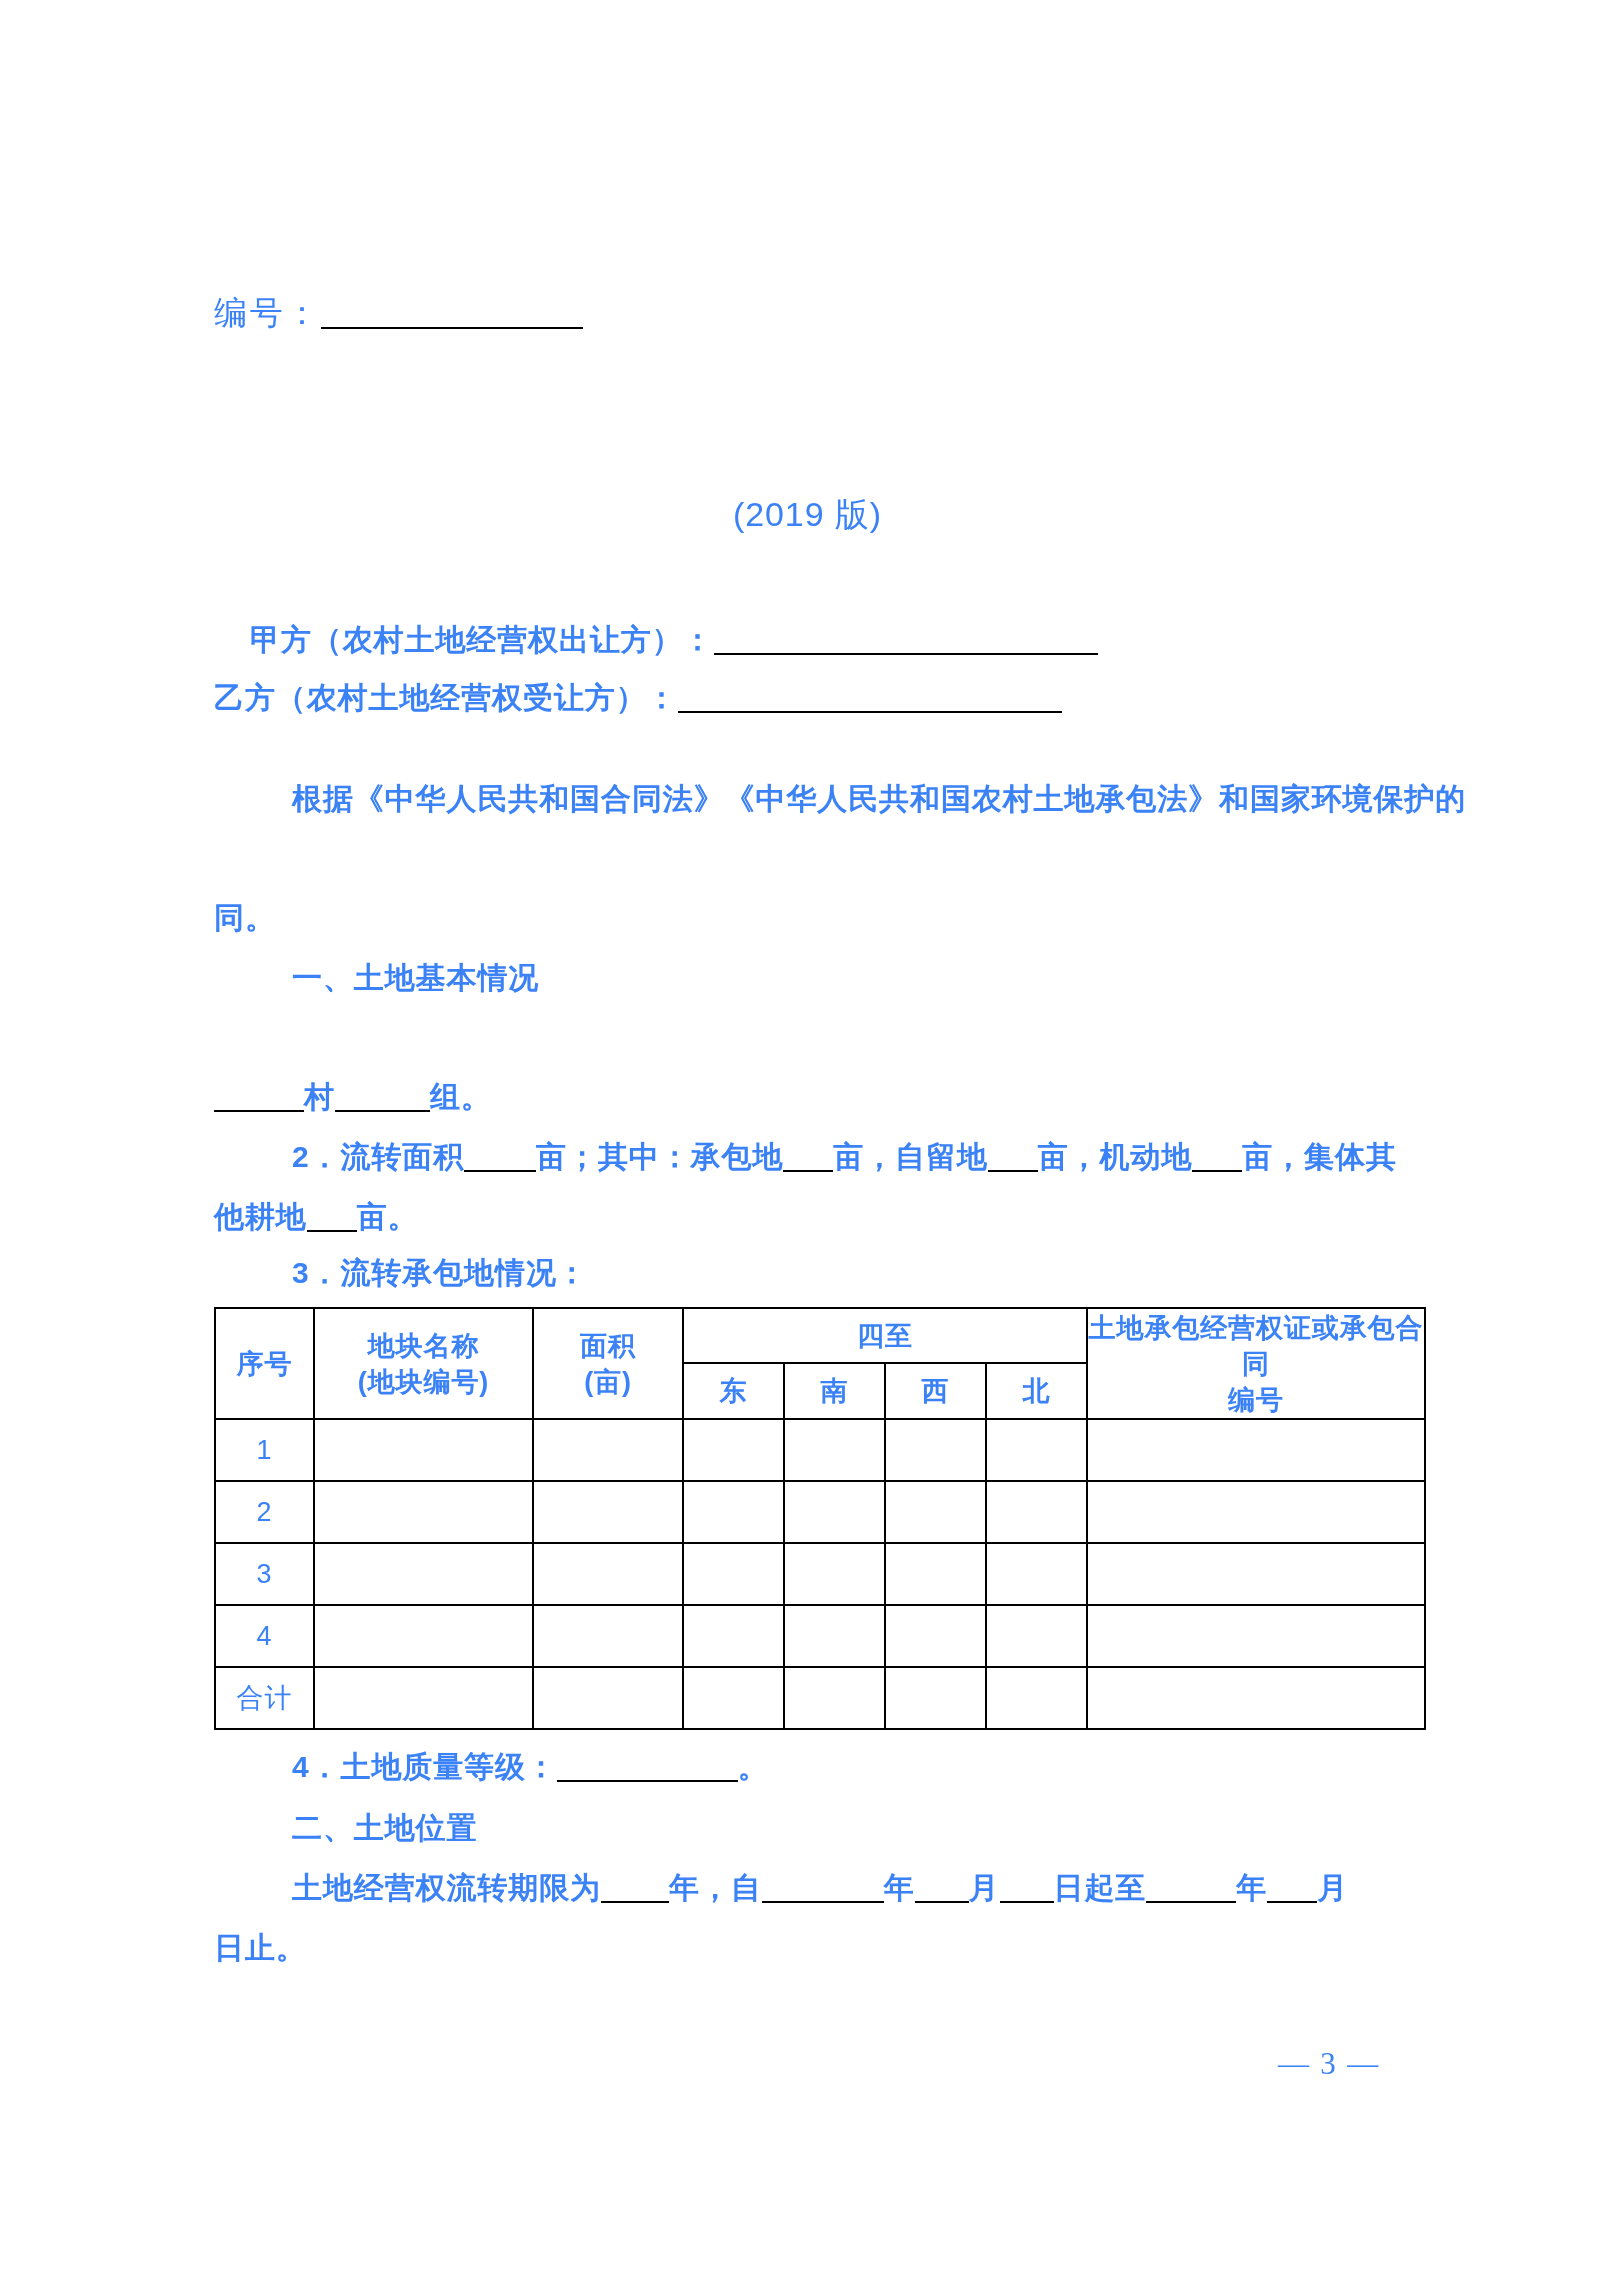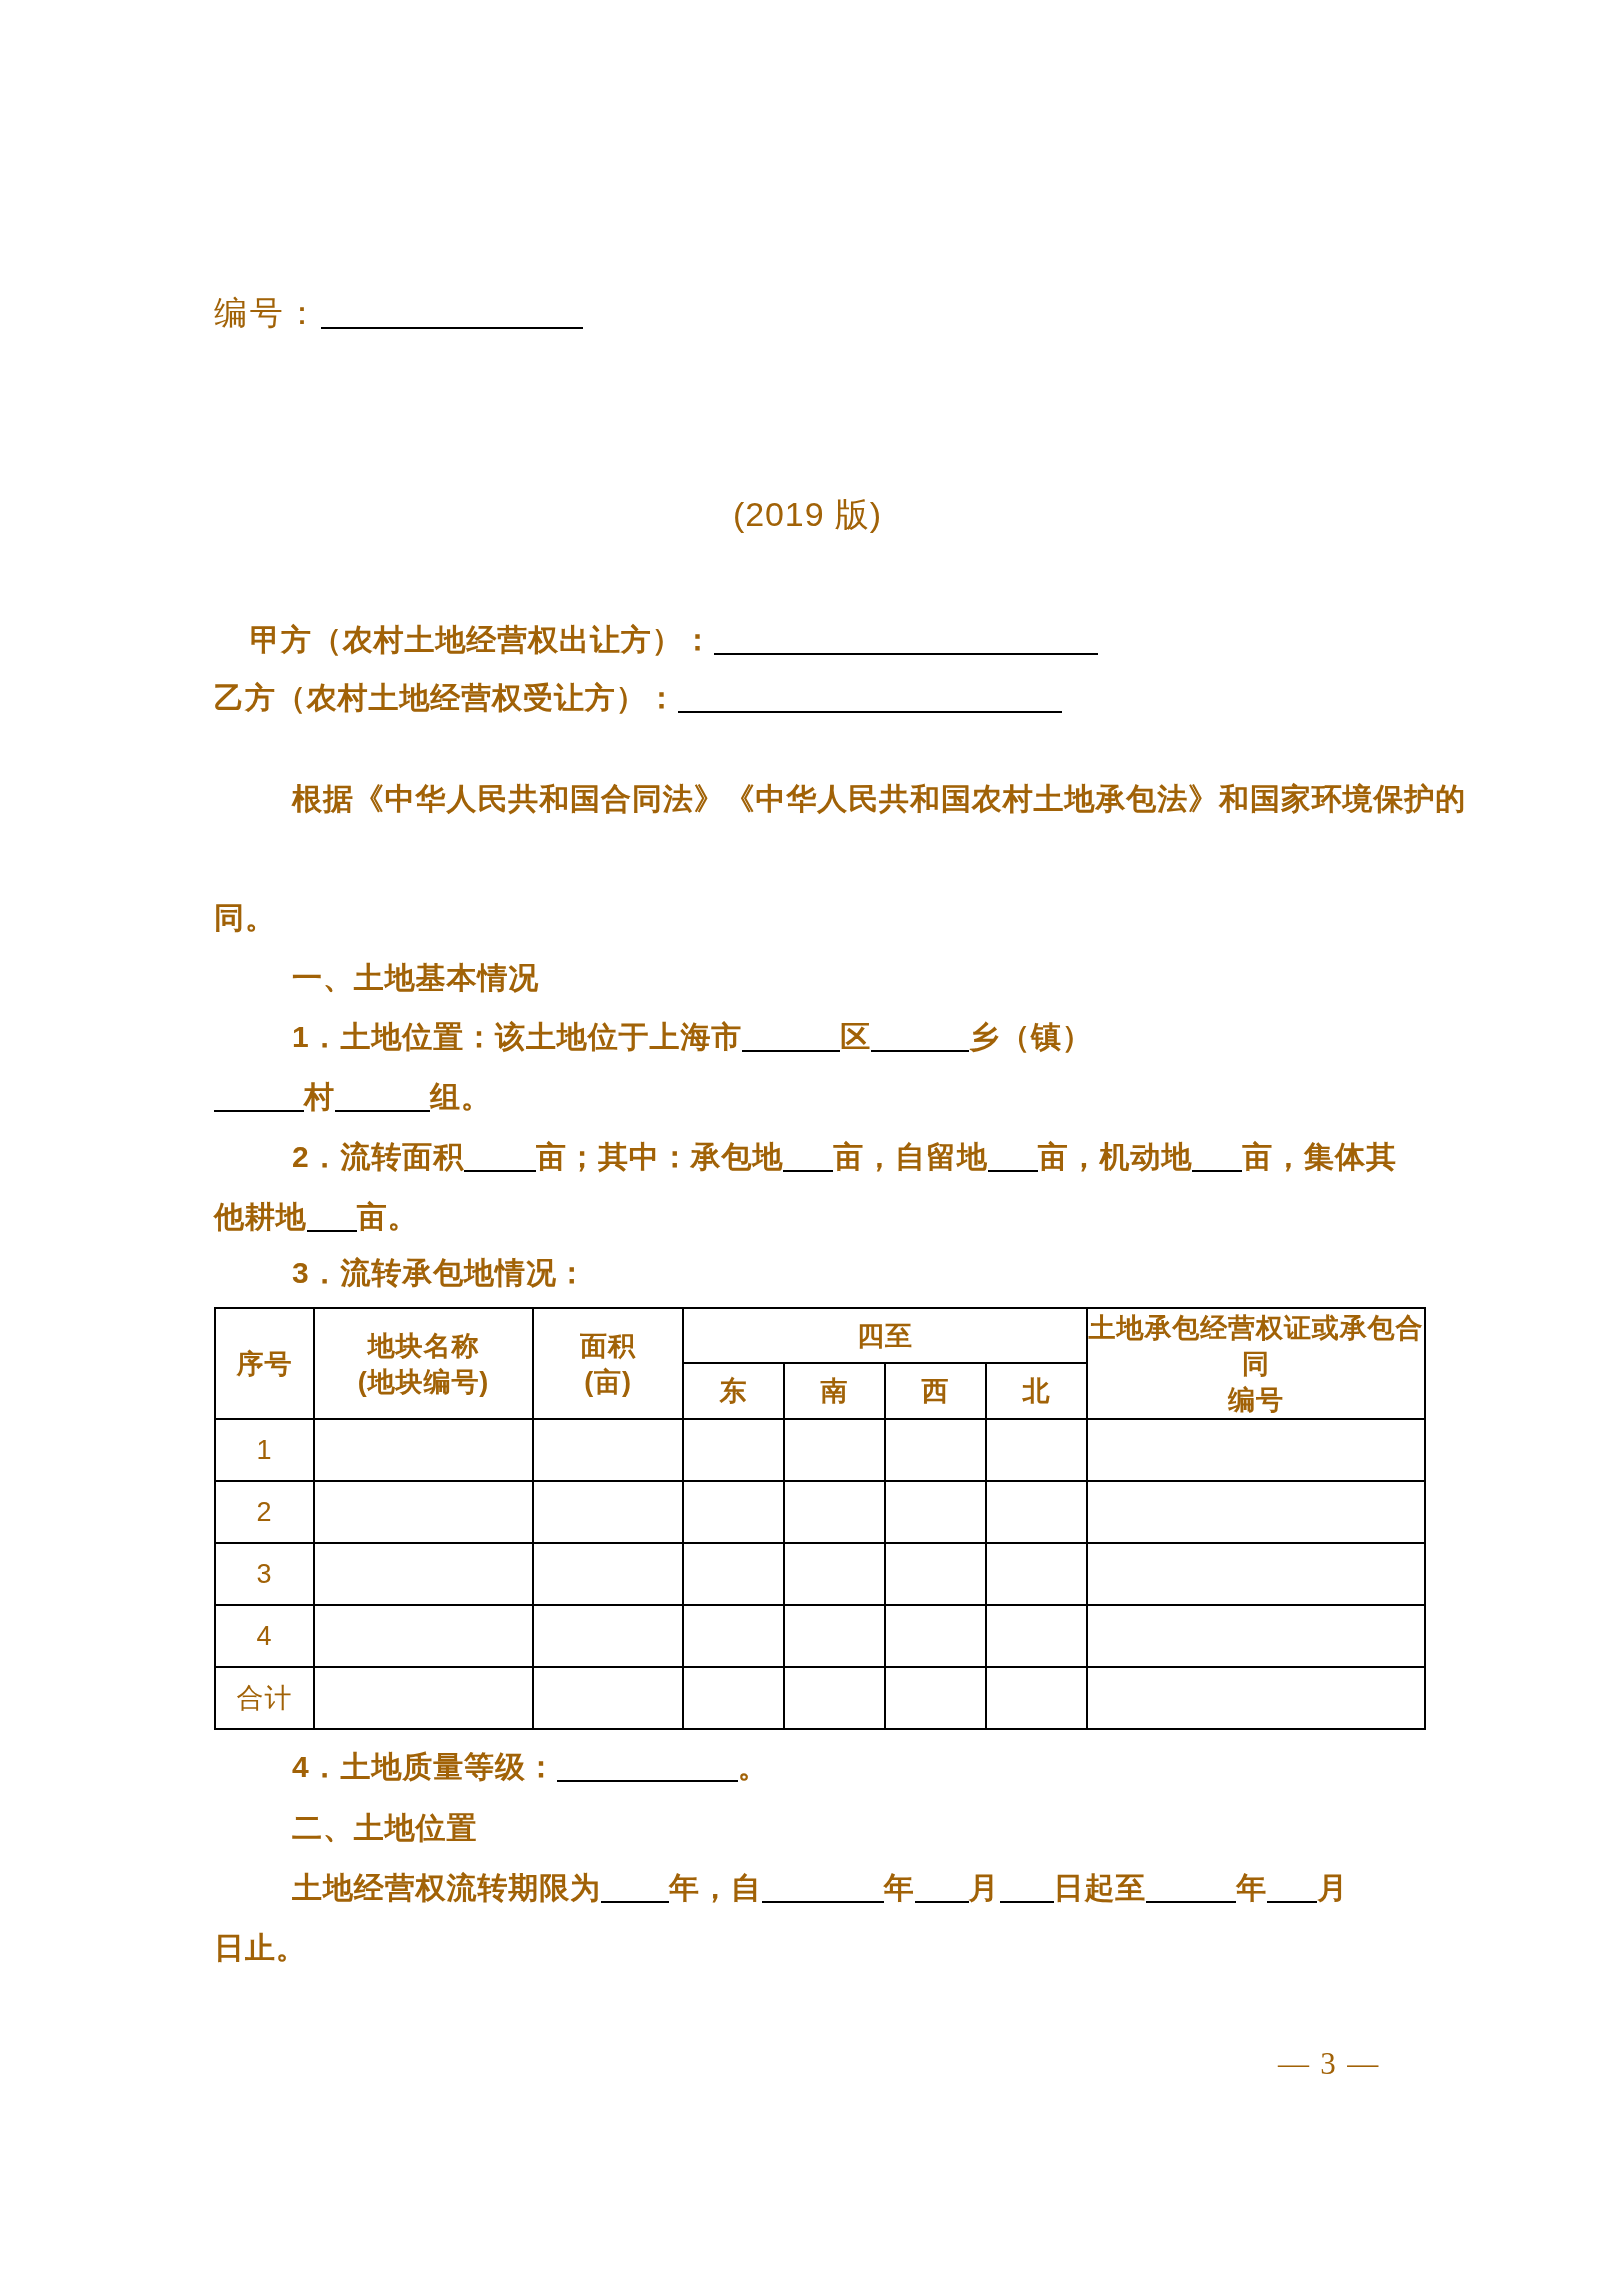--- a/index.html
+++ b/index.html
@@ -1,20 +1,20 @@
 <!DOCTYPE html>
 <html style="font-size:14.5px"><head>
 <meta charset="utf-8">
 <style>
   html,body{margin:0;padding:0;background:#e8e8e8;}
   .page{
     position:relative;
     width:1615px;height:2285px;
     background:#ffffff;
-    color:#a16207;
+    color:#3b82f6;
     font-family:"Liberation Sans", sans-serif;
     overflow:hidden;
     margin:0 auto;
   }
   .line{
     position:absolute;
     left:214px;
     font-size:30px;
     font-weight:bold;
     line-height:36px;
@@ -91,21 +91,20 @@
   <div class="doc-subtitle" style="top:492px;">(2019 版)</div>
 
   <div class="line" style="top:622px;margin-left:36px;"><span class="seg-text">甲方（农村土地经营权出让方）：</span><span class="seg-blank" style="width: 384px;"></span></div>
   <div class="line" style="top:680px;"><span class="seg-text">乙方（农村土地经营权受让方）：</span><span class="seg-blank" style="width: 384px;"></span></div>
 
   <div class="line indent" style="top:781px;">根据《中华人民共和国合同法》《中华人民共和国农村土地承包法》和国家环境保护的</div>
   <div class="line" style="top:900px;">同。</div>
 
   <div class="line indent" style="top:960px;">一、土地基本情况</div>
 
-  <div class="line indent" style="top:1019px;"><span class="seg-text">1．土地位置：该土地位于上海市</span><span class="seg-blank" style="width: 98px;"></span><span class="seg-text">区</span><span class="seg-blank" style="width: 98px;"></span><span class="seg-text">乡（镇）</span></div>
   <div class="line" style="top:1079px;"><span class="seg-blank" style="width: 90px;"></span><span class="seg-text">村</span><span class="seg-blank" style="width: 95px;"></span><span class="seg-text">组。</span></div>
 
   <div class="line indent" style="top:1139px;"><span class="seg-text">2．流转面积</span><span class="seg-blank" style="width: 72px;"></span><span class="seg-text">亩；其中：承包地</span><span class="seg-blank" style="width: 50px;"></span><span class="seg-text">亩，自留地</span><span class="seg-blank" style="width: 50px;"></span><span class="seg-text">亩，机动地</span><span class="seg-blank" style="width: 50px;"></span><span class="seg-text">亩，集体其</span></div>
   <div class="line" style="top:1199px;"><span class="seg-text">他耕地</span><span class="seg-blank" style="width: 50px;"></span><span class="seg-text">亩。</span></div>
 
   <div class="line indent" style="top:1255px;">3．流转承包地情况：</div>
 
   <table class="plots">
     <colgroup>
       <col style="width:99px">

